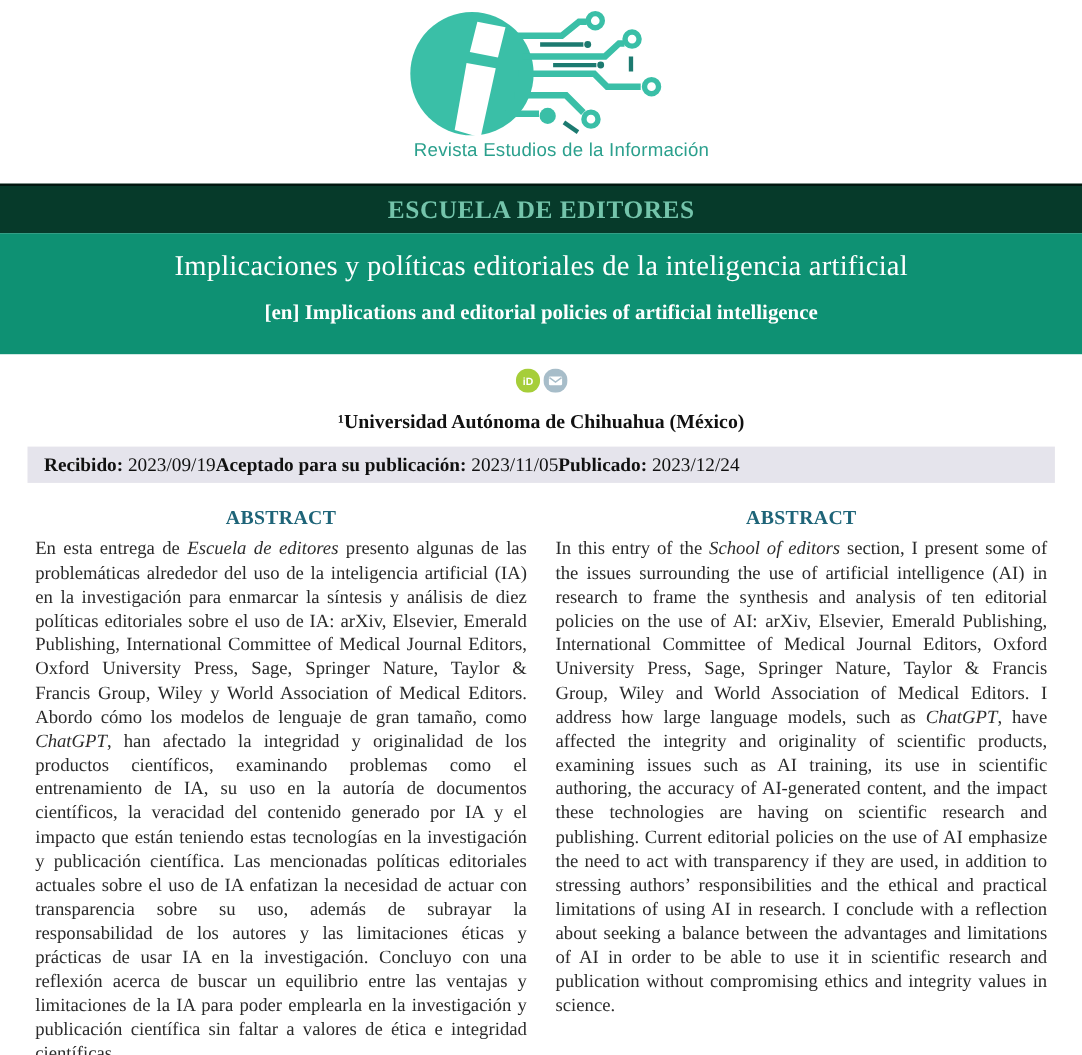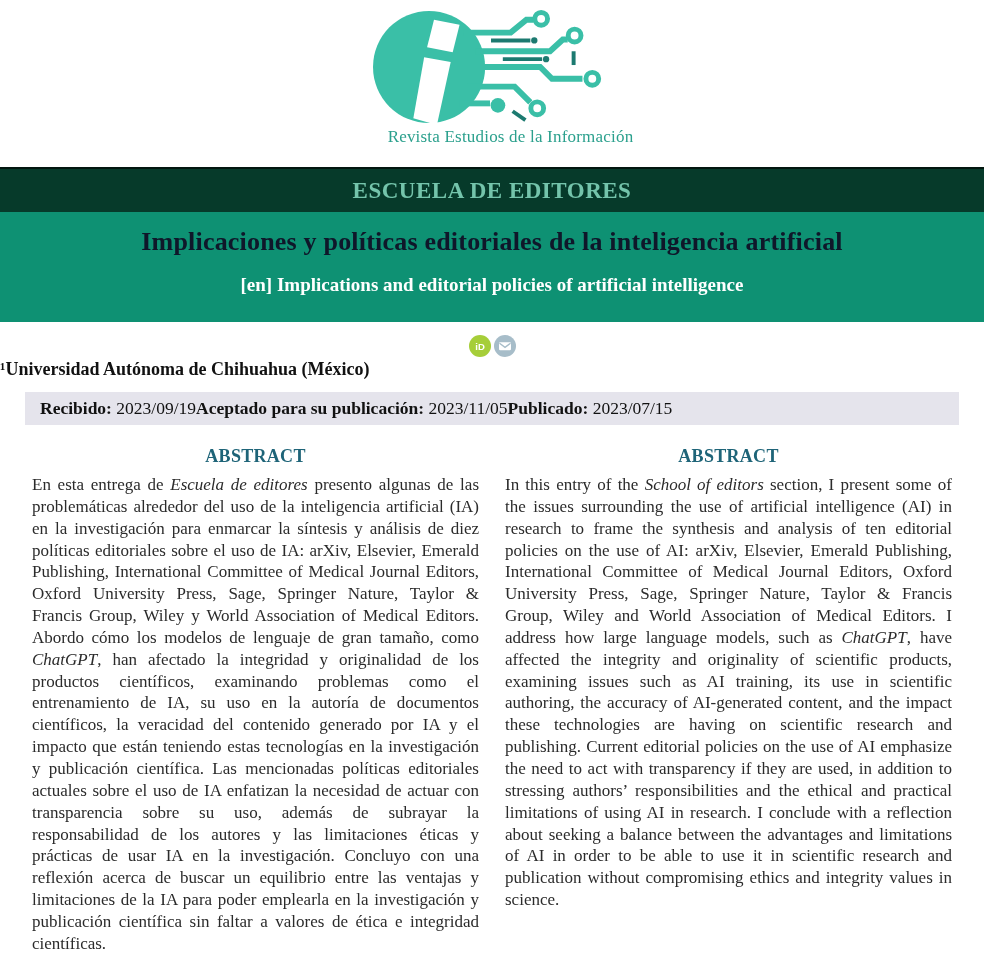--- a/index.html
+++ b/index.html
@@ -18,40 +18,40 @@
   *{box-sizing:border-box;}
   html,body{margin:0;padding:0;background:#ffffff;}
   .page{
     width:984px;height:959px;background:#ffffff;overflow:hidden;
     font-family:"Liberation Serif", serif;color:var(--body-text);
   }
   
   .masthead{height:167px;display:flex;flex-direction:column;align-items:center;justify-content:flex-start;padding-top:8px;}
   .logo-svg{width:258px;height:118px;display:block;}
   .journal-name{
-    font-family:Liberation Serif, serif;font-size:17px;color:var(--journal-name);
+    font-family:Liberation Sans, sans-serif;font-size:17px;color:var(--journal-name);
     margin-top:1px;letter-spacing:0.2px;margin-left:37px;
   }
   
   .section-banner{
     height:45px;background:var(--dark-band);border-top:2px solid #02160F;
     display:flex;align-items:center;justify-content:center;
   }
   .section-banner span{
     color:var(--banner-label);font-weight:bold;font-size:23px;letter-spacing:0.5px;
   }
   
   .title-banner{height:110px;background:var(--teal-band);text-align:center;padding-top:15px;}
-  .title-banner h1{margin:0 0 17px 0;color:#0f172a;font-size:26px;font-weight:bold;letter-spacing:0.2px;}
+  .title-banner h1{margin:0 0 17px 0;color:#ffffff;font-size:26px;font-weight:normal;letter-spacing:0.2px;}
   .title-banner h2{margin:16px;color:#ffffff;font-size:19px;font-weight:bold;}
   
   .author-row{margin-top:13px;display:flex;align-items:flex-start;justify-content:center;gap:3px;}
   .badge-icon{width:22px;height:22px;display:inline-block;cursor:pointer;}
   .author-name{font-size:21px;color:#1F1F1F;margin-left:6px;}
-  .affiliation{margin-top:2px;font-weight:bold;font-size:18px;color:#111111;}
+  .affiliation{margin-top:16px;text-align:center;font-weight:bold;font-size:18px;color:#111111;}
   
   .dates-bar{
     margin:12px 25px 0 25px;height:33px;background:var(--dates-bg);
     display:flex;align-items:center;justify-content:flex-start;padding:0 15px;
     font-size:17.5px;color:#111111;
   }
   .date-item .lbl{font-weight:bold;}
   .date-item .val{font-weight:normal;}
   
   .abstracts{display:grid;grid-template-columns:1fr 1fr;column-gap:26px;padding:0 32px;margin-top:21px;}
@@ -129,21 +129,21 @@
     <div class="date-item">
       <span class="lbl">Recibido:</span>
       <span class="val">2023/09/19</span>
     </div>
     <div class="date-item">
       <span class="lbl">Aceptado para su publicación:</span>
       <span class="val">2023/11/05</span>
     </div>
     <div class="date-item">
       <span class="lbl">Publicado:</span>
-      <span class="val">2023/07/15</span>
+      <span class="val">2023/12/24</span>
     </div>
   </div>
 
   <div class="abstracts">
     <section>
       <h3>ABSTRACT</h3>
       <p><span>En esta entrega de </span><span style="font-style: italic;">Escuela de editores</span><span> presento algunas de las problemáticas alrededor del uso de la inteligencia artificial (IA) en la investigación para enmarcar la síntesis y análisis de diez políticas editoriales sobre el uso de IA: arXiv, Elsevier, Emerald Publishing, International Committee of Medical Journal Editors, Oxford University Press, Sage, Springer Nature, Taylor &amp; Francis Group, Wiley y World Association of Medical Editors. Abordo cómo los modelos de lenguaje de gran tamaño, como </span><span style="font-style: italic;">ChatGPT</span><span>, han afectado la integridad y originalidad de los productos científicos, examinando problemas como el entrenamiento de IA, su uso en la autoría de documentos científicos, la veracidad del contenido generado por IA y el impacto que están teniendo estas tecnologías en la investigación y publicación científica. Las mencionadas políticas editoriales actuales sobre el uso de IA enfatizan la necesidad de actuar con transparencia sobre su uso, además de subrayar la responsabilidad de los autores y las limitaciones éticas y prácticas de usar IA en la investigación. Concluyo con una reflexión acerca de buscar un equilibrio entre las ventajas y limitaciones de la IA para poder emplearla en la investigación y publicación científica sin faltar a valores de ética e integridad científicas.</span></p>
     </section>
     <section>
       <h3>ABSTRACT</h3>

